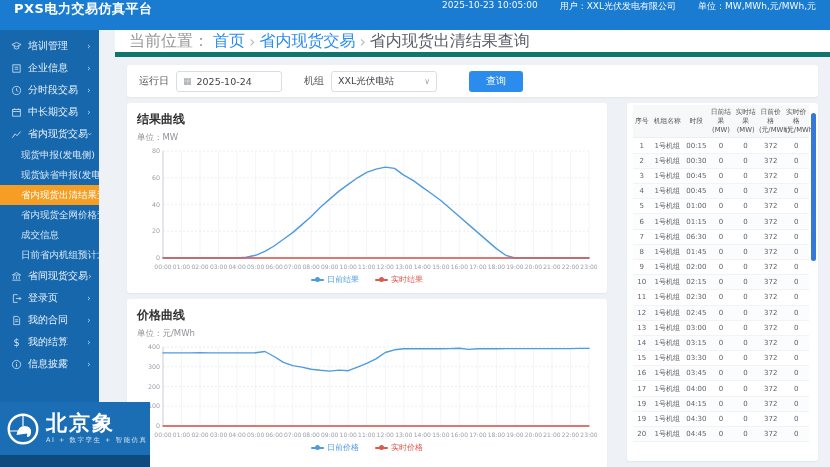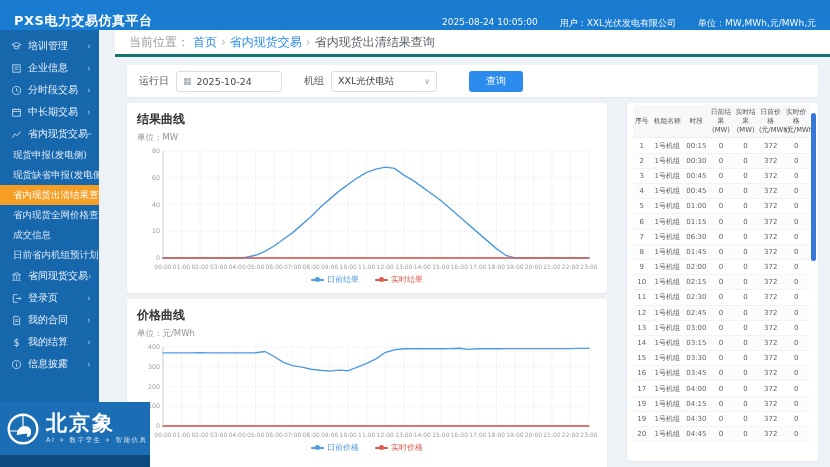--- a/index.html
+++ b/index.html
@@ -1,44 +1,44 @@
 <!DOCTYPE html>
 <html><head>
 <meta charset="utf-8">
 <style>
   html,body{margin:0;padding:0;width:830px;height:467px;overflow:hidden;
     font-family:"DejaVu Sans","Liberation Sans",sans-serif;background:#eef1f5;}
   *{box-sizing:border-box;}
   
   .topbar{position:absolute;left:0;top:0;width:830px;height:30px;background:#1a7cd1;
-    color:#fff;display:flex;align-items:flex-end;justify-content:space-between;padding:0 14px;}
+    color:#fff;display:flex;align-items:flex-start;justify-content:space-between;padding:0 14px;}
   .app-title{font-size:13px;font-weight:bold;letter-spacing:.5px;}
   .topbar-right{display:flex;gap:22px;font-size:9px;opacity:.95;}
   
   .sidebar{position:absolute;left:0;top:30px;width:99px;height:437px;background:#1767ad;color:#fff;}
   .menu{padding-top:5px;}
   .menu-item{height:22px;display:flex;align-items:center;padding:0 8px 0 11px;font-size:10px;
     color:#eaf3fb;cursor:pointer;white-space:nowrap;overflow:hidden;}
   .mi-icon{width:11px;height:11px;margin-right:6px;color:#cfe2f3;flex:0 0 11px;}
   .mi-icon svg{width:11px;height:11px;display:block;}
   .chev{margin-left:auto;font-size:9px;color:#bcd7ee;transform:scale(.9);}
   .chev.down{transform:rotate(90deg) scale(.9);}
-  .sub-item{height:20px;line-height:20px;padding-left:13px;font-size:9.5px;color:#d8e7f6;
+  .sub-item{height:20px;line-height:20px;padding-left:21px;font-size:9.5px;color:#d8e7f6;
     cursor:pointer;white-space:nowrap;overflow:hidden;}
   .sub-item.active{background:#f59e23;color:#fff;}
   .logo-block{position:absolute;left:0;bottom:12px;width:150px;height:53px;background:#1b6db4;
     display:flex;align-items:center;padding:0 7px;z-index:6;overflow:visible;}
   .logo-strip{position:absolute;left:0;bottom:0;width:150px;height:12px;background:#0f4a7e;z-index:6;}
   .logo-mark{width:32px;height:32px;margin-right:7px;flex:0 0 32px;}
   .logo-name{font-size:21px;font-weight:bold;letter-spacing:2px;white-space:nowrap;line-height:1.1;}
   .logo-sub{font-size:6.5px;letter-spacing:1.5px;opacity:.8;white-space:nowrap;}
   
   .main{position:absolute;left:115px;top:30px;width:715px;height:437px;}
   .breadcrumb{height:27px;background:#fff;display:flex;align-items:center;padding:0 14px;
-    font-size:12px;border-bottom:3px solid #0f766e;color:#999;}
+    font-size:16px;border-bottom:5px solid #0f766e;color:#999;}
   .breadcrumb a{color:#2b8ced;margin:0 4px;cursor:pointer;text-decoration:none;}
   .bc-sep{color:#b7bcc4;}
   .bc-current{color:#5a6068;margin-left:4px;}
   .content{position:absolute;top:27px;left:0;right:0;bottom:0;padding:8px 12px;}
   .card{background:#fff;border-radius:3px;box-shadow:0 1px 2px rgba(0,0,0,.05);}
   .filter-card{height:32px;display:flex;align-items:center;padding:4px 12px;margin-bottom:6px;font-size:10px;color:#555;}
   .f-label{margin-right:7px;}
   .date-input,.select{height:21px;width:106px;border:1px solid #d9dee5;border-radius:3px;
     display:flex;align-items:center;font-size:9.5px;color:#444;padding:0 6px;background:#fff;cursor:pointer;}
   .date-input{margin-right:22px;}
@@ -64,21 +64,21 @@
   tbody tr:nth-child(even){background:#fbfcfd;}
   .scroll-thumb{position:absolute;right:2px;top:10px;width:5px;height:148px;background:#3678d8;border-radius:3px;cursor:pointer;}
   .chart-svg{display:block;}
 </style>
 </head>
 <body>
 
 <div class="topbar">
   <div class="app-title">PXS电力交易仿真平台</div>
   <div class="topbar-right">
-    <span>2025-08-24 10:05:00</span>
+    <span>2025-10-23 10:05:00</span>
     <span>用户：XXL光伏发电有限公司</span>
     <span>单位：MW,MWh,元/MWh,元</span>
   </div>
 </div>
 
 <div class="sidebar">
   <nav class="menu" id="menu">
       <div class="menu-item">
         <span class="mi-icon">
           <svg viewBox="0 0 12 12">

